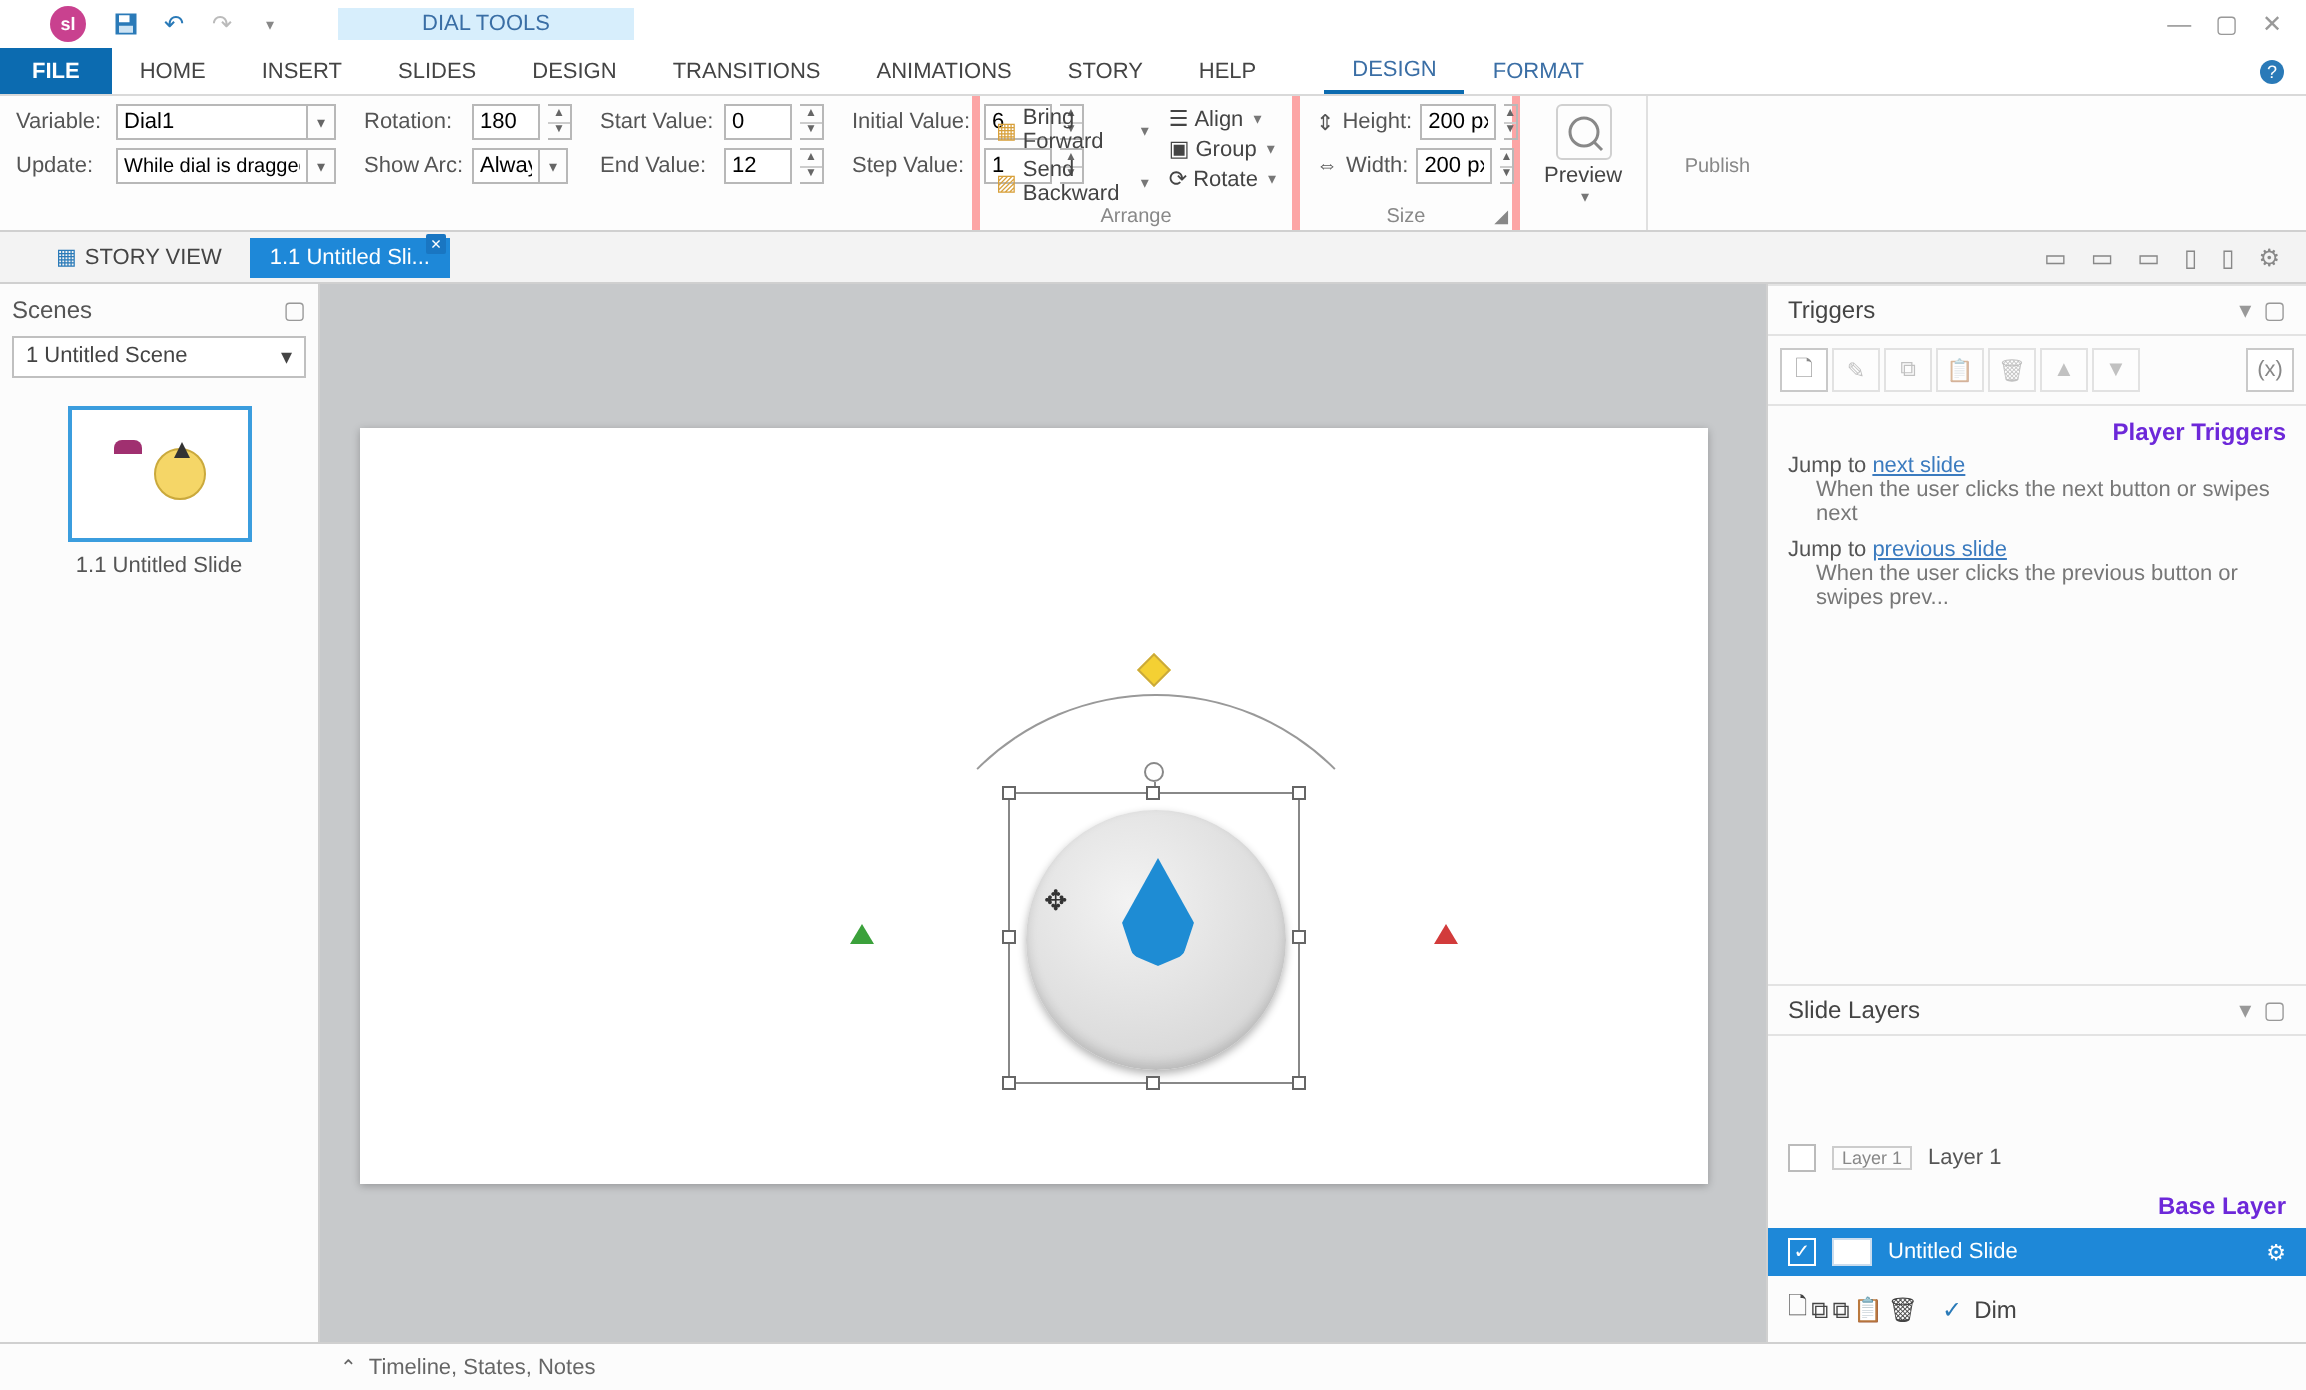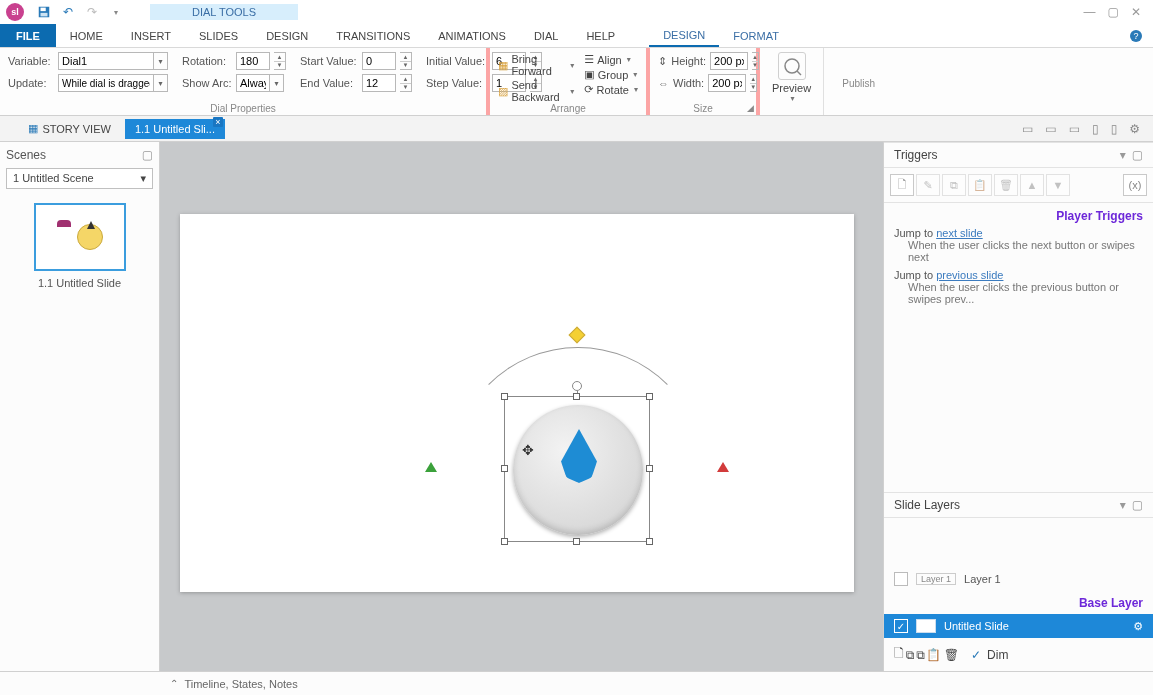--- a/index.html
+++ b/index.html
@@ -1,19 +1,19 @@
 <!DOCTYPE html>
 <html><head>
 <meta charset="utf-8">
 <style>
 * { box-sizing: border-box; margin: 0; padding: 0; font-family: "Segoe UI", Arial, sans-serif; }
 body { background: #fff; width: 1153px; height: 695px; overflow: hidden; font-size: 12px; color: #444; }
 
 
-.titlebar { height: 24px; display: flex; align-items: center; background: #fff; }
+.titlebar { height: 24px; display: flex; align-items: center; background: #fff; padding-left: 19px; }
 .app-icon { width: 18px; height: 18px; background: #c9418f; border-radius: 50%; margin: 0 6px; display: flex; align-items: center; justify-content: center; color: #fff; font-size: 9px; font-weight: bold; }
 .qat { display: flex; gap: 8px; align-items: center; padding: 0 6px; }
 .qat .ic { width: 16px; height: 16px; display: flex; align-items: center; justify-content: center; cursor: pointer; }
 .title-text { flex: 1; text-align: left; padding-left: 110px; color: #666; font-size: 11px; }
 .dial-tools-ctx { background: #d7eefc; color: #3a6ea5; font-size: 11px; padding: 2px 0; width: 148px; text-align: center; margin-left: 20px; }
 .win-controls { display: flex; gap: 12px; padding: 0 12px; color: #999; }
 .win-controls span { cursor: pointer; }
 
 
 .ribbon-tabs { height: 24px; display: flex; align-items: stretch; border-bottom: 1px solid #d9d9d9; }
@@ -132,21 +132,21 @@
 </div>
 
 <div class="ribbon-tabs">
   <div class="ribbon-tab file">FILE</div>
   <div class="ribbon-tab">HOME</div>
   <div class="ribbon-tab">INSERT</div>
   <div class="ribbon-tab">SLIDES</div>
   <div class="ribbon-tab">DESIGN</div>
   <div class="ribbon-tab">TRANSITIONS</div>
   <div class="ribbon-tab">ANIMATIONS</div>
-  <div class="ribbon-tab">DIAL</div>
+  <div class="ribbon-tab">STORY</div>
   <div class="ribbon-tab">HELP</div>
   <div class="ctx-group">
     <div class="ribbon-tab active-ctx">DESIGN</div>
     <div class="ribbon-tab">FORMAT</div>
   </div>
   <div class="help-icon">
     <svg width="14" height="14" viewBox="0 0 14 14">
         <circle cx="7" cy="7" r="6" fill="#2a7ab8"></circle>
         <text x="7" y="10" text-anchor="middle" fill="#fff" font-size="9">?</text>
       </svg>
@@ -219,21 +219,20 @@
         <div class="rrow">
             <label style="width:62px;">Step Value:</label>
           <input class="rinp" style="width: 34px;" value="1">
             <span class="spin">
               <span>▲</span>
               <span>▼</span>
             </span>
         </div>
       </div>
     </div>
-    <div class="rgroup-label">Dial Properties</div>
   </div>
 
   <div class="rgroup" style="width:160px;">
     <div style="display:flex; gap:10px;">
       <div>
         <div class="mini-btn">
             <span style="color:#d8a03b;">▦</span>
             <span>Bring Forward</span>
             <span class="dd-caret">▾</span>
           </div>

